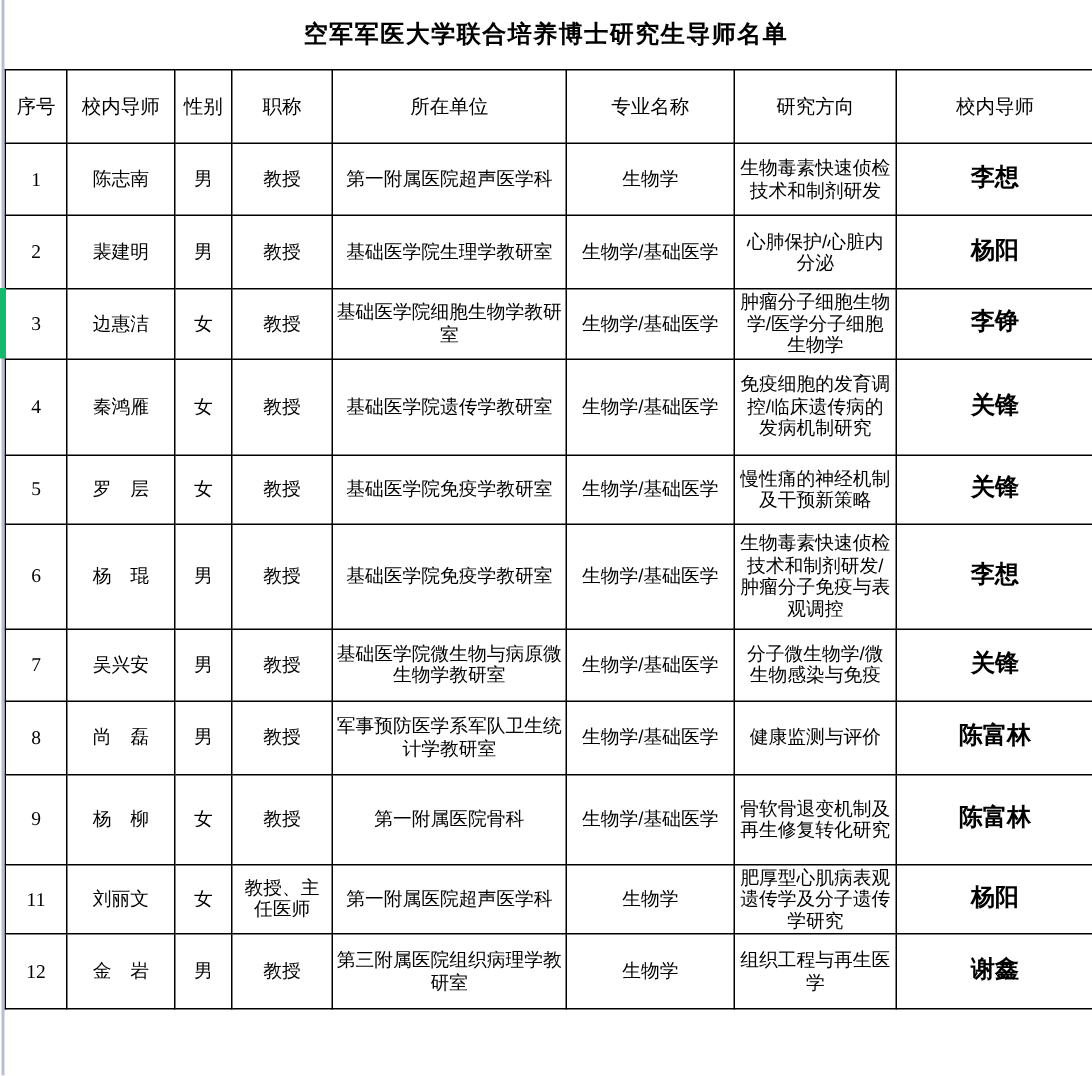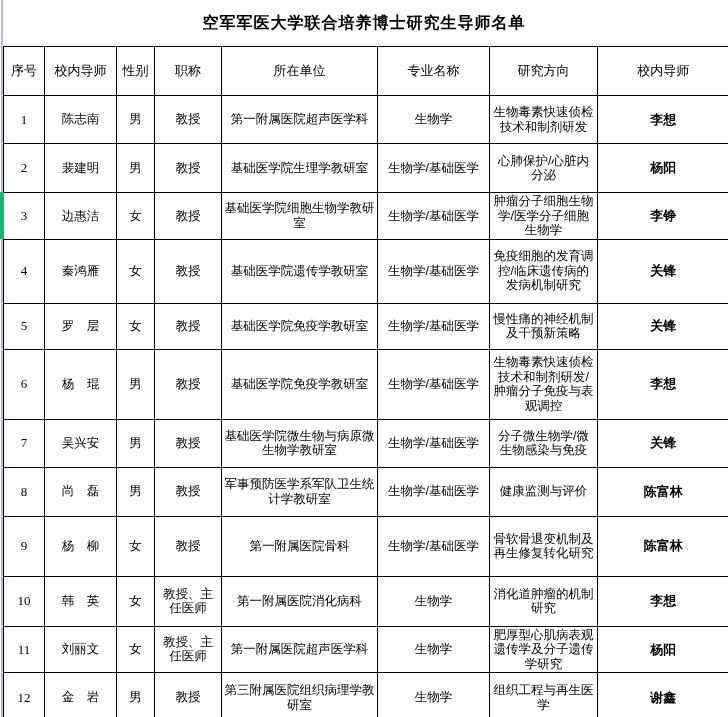--- a/index.html
+++ b/index.html
@@ -20,21 +20,21 @@
   }
   .roster th,.roster td{
     border:1px solid #000;
     text-align:center;vertical-align:middle;
     font-size:12.5px;line-height:1.16;
     padding:1px 2px;overflow:hidden;
     word-break:break-all;
   }
   .roster th{font-size:13px;font-weight:normal;}
   .roster th:last-child,.roster td:last-child{border-right:none;}
-  .roster td.cell-advisor{font-weight:bold;font-size:13px;}
+  .roster td.cell-advisor{font-weight:bold;font-size:16px;}
   .roster td.cell-no{font-family:"Liberation Serif","DejaVu Serif",serif;font-size:13px;}
 </style>
 </head>
 <body>
 
 <div class="edge-line" style="background: rgb(185, 189, 211);"></div>
 <div class="green-marker" style="background: rgb(20, 185, 110);"></div>
 
 <div class="title">空军军医大学联合培养博士研究生导师名单</div>
 
@@ -145,30 +145,20 @@
       <tr style="height: 60px;">
         <td class="cell-no">9</td>
         <td class="cell-name">杨　柳</td>
         <td class="cell-gender">女</td>
         <td class="cell-title">教授</td>
         <td class="cell-unit">第一附属医院骨科</td>
         <td class="cell-major">生物学/基础医学</td>
         <td class="cell-direction">骨软骨退变机制及再生修复转化研究</td>
         <td class="cell-advisor">陈富林</td>
       </tr>
-      <tr style="height: 50px;">
-        <td class="cell-no">10</td>
-        <td class="cell-name">韩　英</td>
-        <td class="cell-gender">女</td>
-        <td class="cell-title">教授、主任医师</td>
-        <td class="cell-unit">第一附属医院消化病科</td>
-        <td class="cell-major">生物学</td>
-        <td class="cell-direction">消化道肿瘤的机制研究</td>
-        <td class="cell-advisor">李想</td>
-      </tr>
       <tr style="height: 42px;">
         <td class="cell-no">11</td>
         <td class="cell-name">刘丽文</td>
         <td class="cell-gender">女</td>
         <td class="cell-title">教授、主任医师</td>
         <td class="cell-unit">第一附属医院超声医学科</td>
         <td class="cell-major">生物学</td>
         <td class="cell-direction">肥厚型心肌病表观遗传学及分子遗传学研究</td>
         <td class="cell-advisor">杨阳</td>
       </tr>

